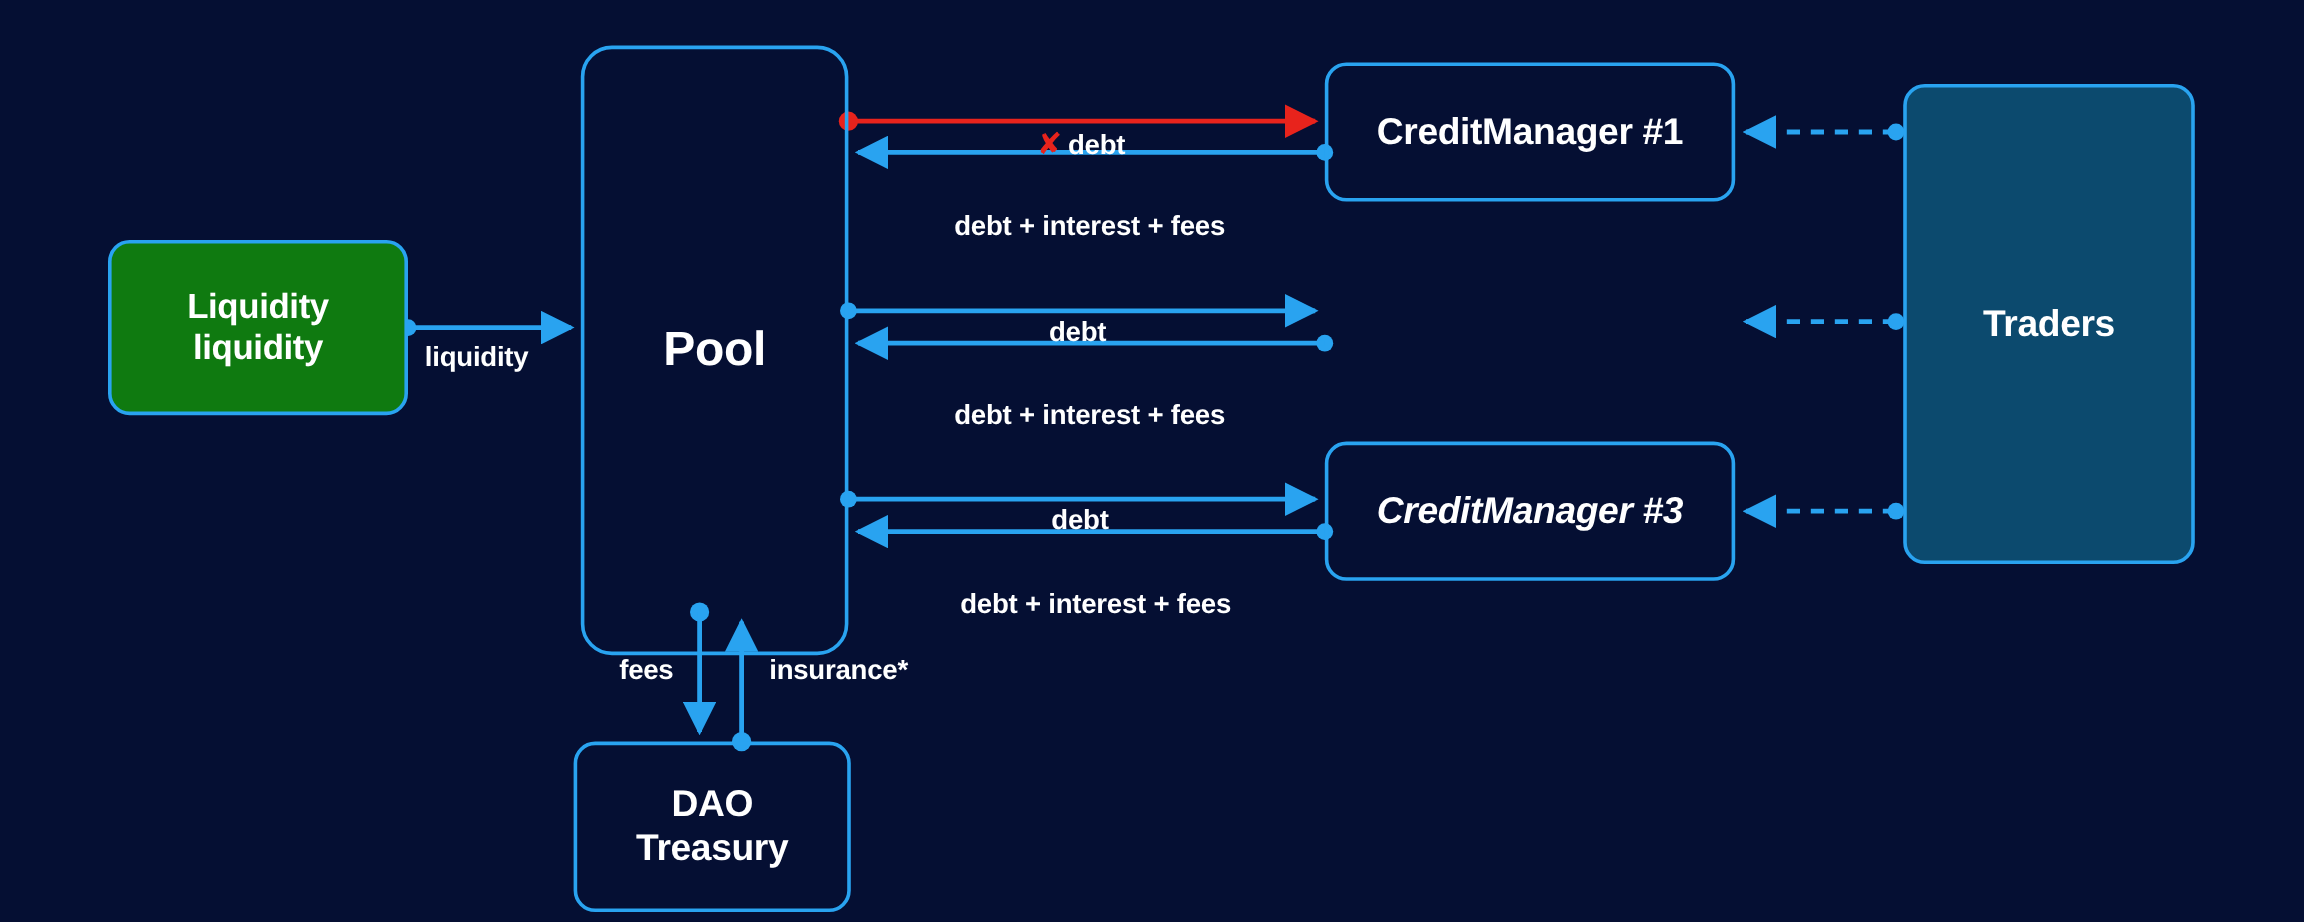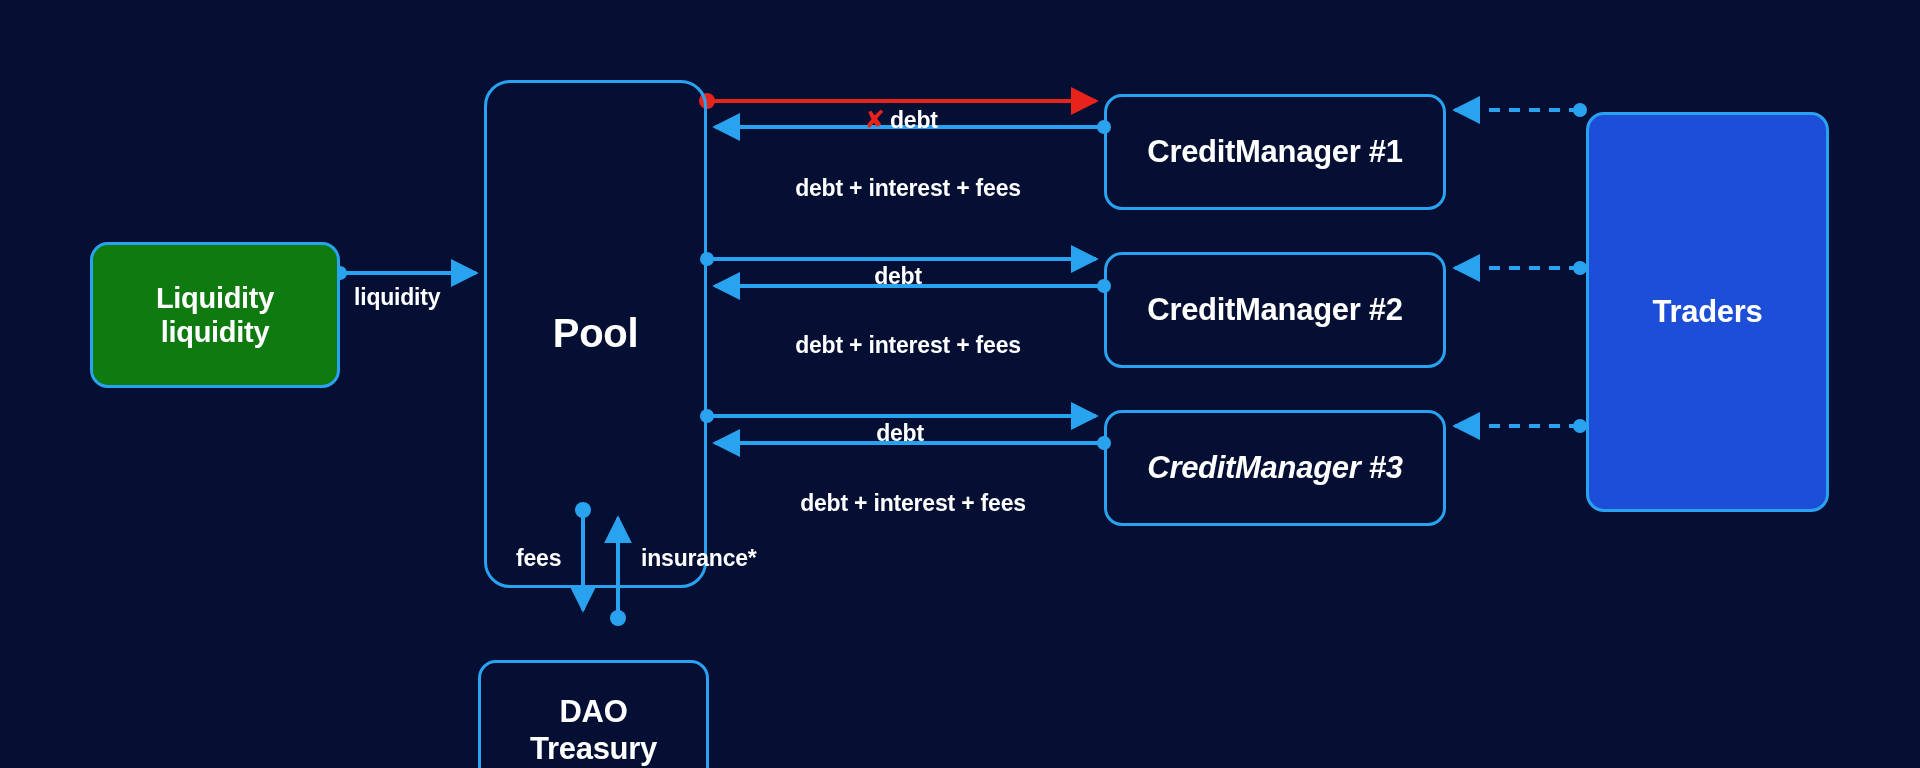--- a/index.html
+++ b/index.html
@@ -29,25 +29,24 @@
     border: 3px solid #29a3f0;
     border-radius: 18px;
     display: flex;
     align-items: center;
     justify-content: center;
     text-align: center;
     color: #ffffff;
     font-weight: bold;
     line-height: 1.18;
     letter-spacing: -0.3px;
-    margin-top: 42px;
   }
   .node-transparent { background: transparent; }
   .node-green      { background: #0f7a10; }
-  .node-pink       { background: #1d4ed8; }
+  .node-pink       { background: #0c4a6e; }
 
   #node-pool {
     left: 484px; top: 38px;
     width: 223px; height: 508px;
     border-radius: 26px;
     font-size: 40px;
   }
   #node-liquidity {
     left: 90px; top: 200px;
     width: 250px; height: 146px;
@@ -165,23 +164,20 @@
   </div>
 
   <div class="node node-transparent" id="node-pool">
     <span>Pool</span>
   </div>
 
   <div class="node node-transparent" id="node-cm1">
     <span>CreditManager #1</span>
   </div>
 
-  <div class="node node-transparent" id="node-cm2">
-    <span>CreditManager #2</span>
-  </div>
 
   <div class="node node-transparent" id="node-cm3">
     <span>CreditManager #3</span>
   </div>
 
   <div class="node node-pink" id="node-traders">
     <span>Traders</span>
   </div>
 
   <div class="node node-transparent" id="node-dao">

